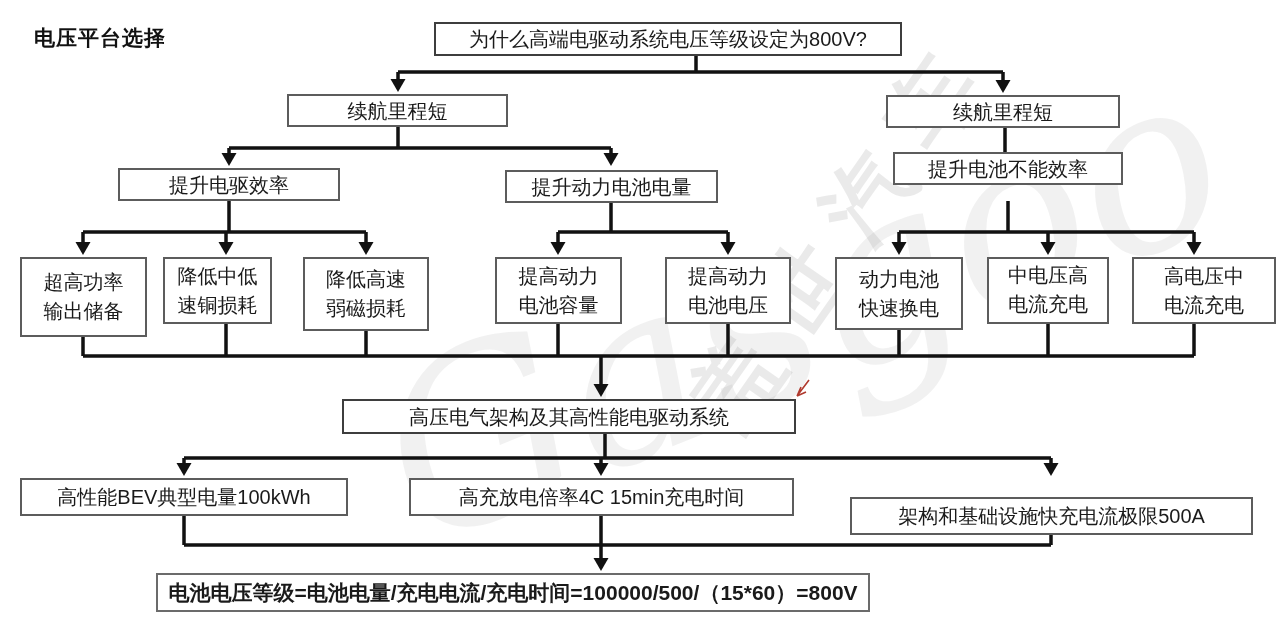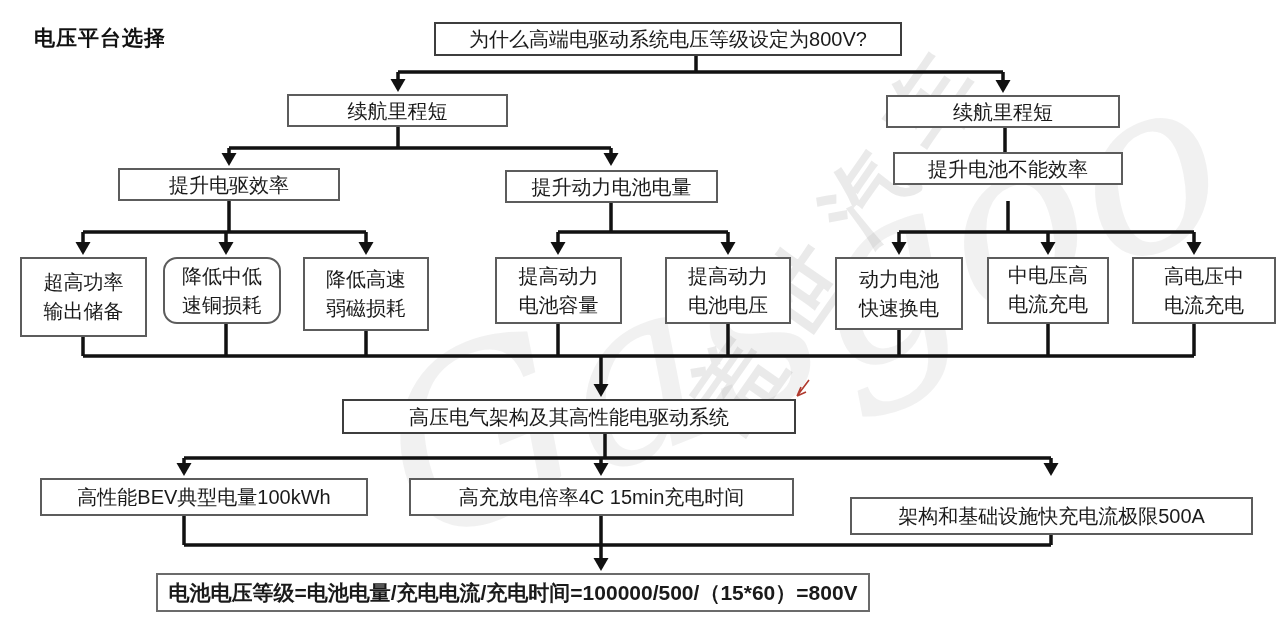--- a/index.html
+++ b/index.html
@@ -95,36 +95,36 @@
 
   <div class="box" style="left:287px; top:94px; width:221px; height:33px;">续航里程短</div>
   <div class="box" style="left:886px; top:95px; width:234px; height:33px;">续航里程短</div>
 
   <div class="box" style="left:118px; top:168px; width:222px; height:33px;">提升电驱效率</div>
   <div class="box" style="left:505px; top:170px; width:213px; height:33px;">提升动力电池电量</div>
   <div class="box" style="left:893px; top:152px; width:230px; height:33px;">提升电池不能效率</div>
 
   <div class="box leaf" style="left:20px;  top:257px; width:127px; height:80px;">超高功率
 输出储备</div>
-  <div class="box leaf" style="left:163px; top:257px; width:118px; height:67px;border-radius:14px;">降低中低
+  <div class="box leaf" style="left:163px; top:257px; width:109px; height:67px;">降低中低
 速铜损耗</div>
   <div class="box leaf" style="left:303px; top:257px; width:126px; height:74px;">降低高速
 弱磁损耗</div>
   <div class="box leaf" style="left:495px; top:257px; width:127px; height:67px;">提高动力
 电池容量</div>
   <div class="box leaf" style="left:665px; top:257px; width:126px; height:67px;">提高动力
 电池电压</div>
   <div class="box leaf" style="left:835px; top:257px; width:128px; height:73px;">动力电池
 快速换电</div>
   <div class="box leaf" style="left:987px; top:257px; width:122px; height:67px;font-family:Liberation Mono, monospace;">中电压高
 电流充电</div>
   <div class="box leaf" style="left:1132px; top:257px; width:144px; height:67px;">高电压中
 电流充电</div>
 
   <div class="box dark" style="left:342px; top:399px; width:454px; height:35px;">高压电气架构及其高性能电驱动系统</div>
 
-  <div class="box" style="left:20px;  top:478px; width:328px; height:38px;margin-left:20px;">高性能BEV典型电量100kWh</div>
+  <div class="box" style="left:20px;  top:478px; width:328px; height:38px;">高性能BEV典型电量100kWh</div>
   <div class="box" style="left:409px; top:478px; width:385px; height:38px;">高充放电倍率4C 15min充电时间</div>
   <div class="box" style="left:850px; top:497px; width:403px; height:38px;text-align:center;">架构和基础设施快充电流极限500A</div>
 
   <div class="box formula" style="left:156px; top:573px; width:714px; height:39px;">电池电压等级=电池电量/充电电流/充电时间=100000/500/（15*60）=800V</div>
 
 </div>
 
 </body></html>

